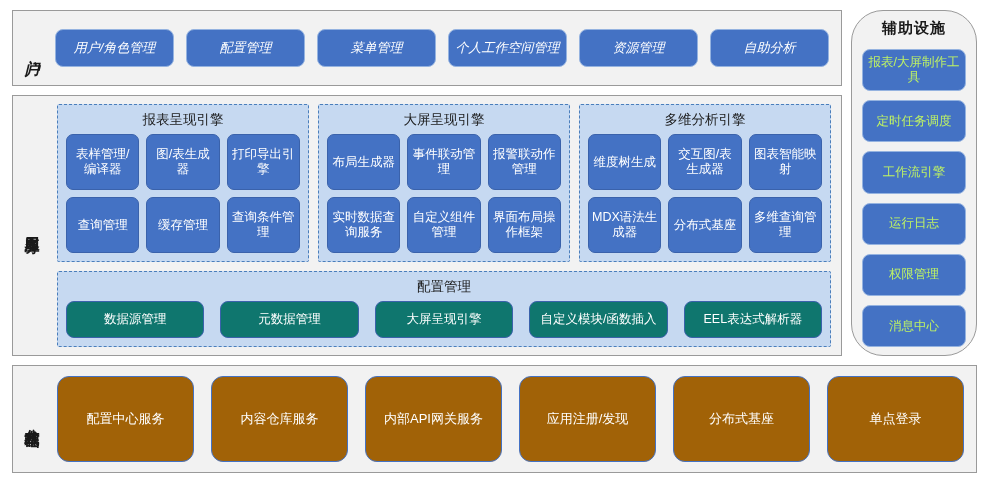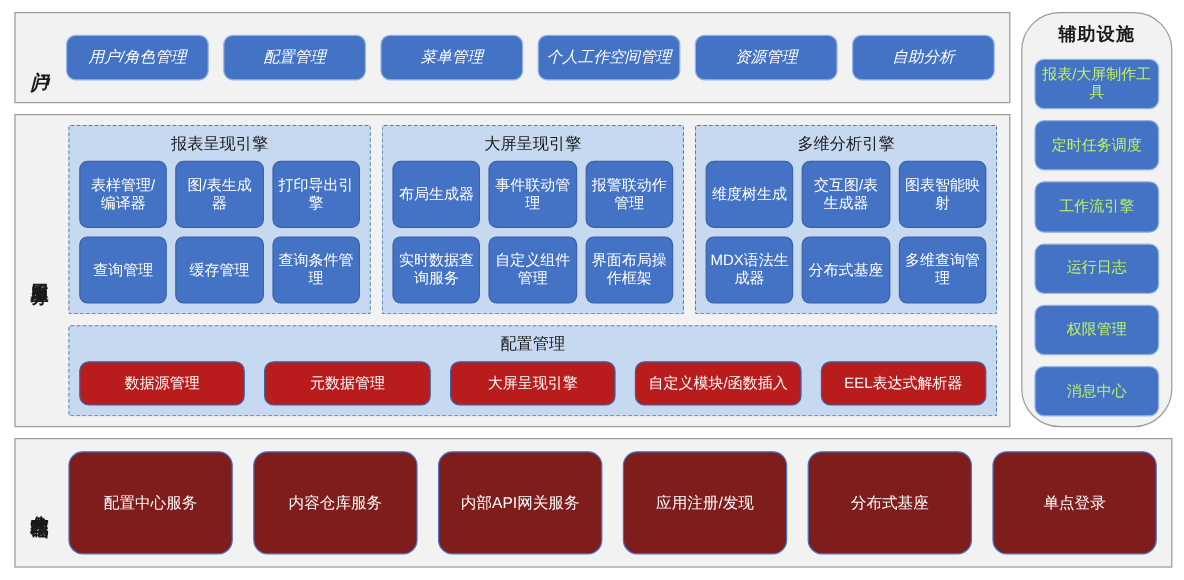--- a/index.html
+++ b/index.html
@@ -194,21 +194,21 @@
   }
   .config-row {
     flex: 1 1 auto;
     display: flex;
     gap: 16px;
     min-height: 0;
     align-items: stretch;
   }
   .config-cell {
     flex: 1 1 0;
-    background: #b91c1c;
+    background: #0f766e;
     border: 1px solid #3a62ab;
     border-radius: 8px;
     color: #ffffff;
     font-size: 12.5px;
     display: flex;
     align-items: center;
     justify-content: center;
     text-align: center;
     padding: 2px 4px;
     box-sizing: border-box;
@@ -220,21 +220,21 @@
   .infra-band {
     flex: 0 0 108px;
   }
   .infra-body {
     align-items: stretch;
     gap: 17px;
     padding: 10px 12px 10px 6px;
   }
   .infra-btn {
     flex: 1 1 0;
-    background: #7f1d1d;
+    background: #a16207;
     border: 1px solid #4472c4;
     border-radius: 12px;
     color: #ffffff;
     font-size: 13px;
     display: flex;
     align-items: center;
     justify-content: center;
     text-align: center;
     box-sizing: border-box;
     min-width: 0;

